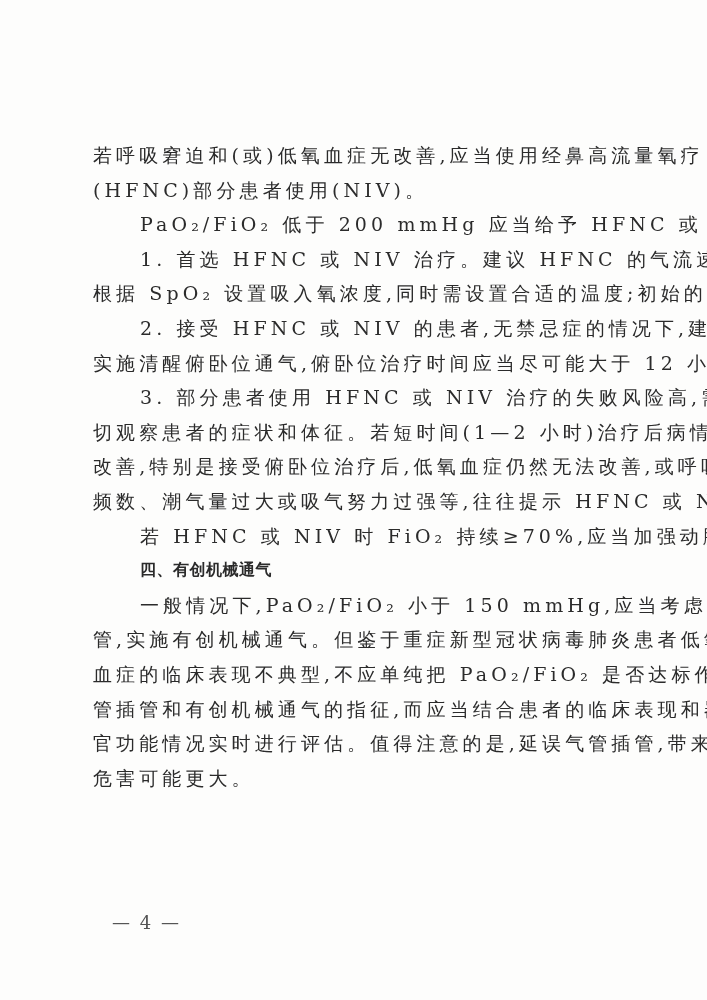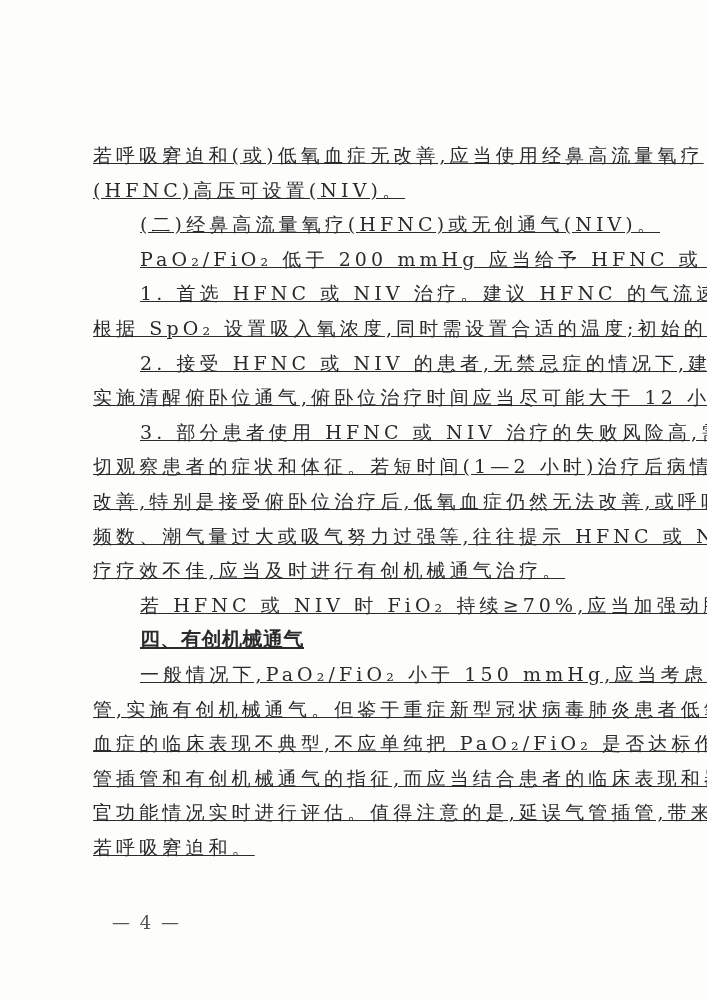--- a/index.html
+++ b/index.html
@@ -22,89 +22,84 @@
       top: 138px;
       width: 522px;
     }
     .line {
       height: 34.6px;
       line-height: 34.6px;
       font-size: 19px;
       letter-spacing: 4.1px;
       white-space: nowrap;
       overflow: visible;
-      text-decoration: underline;
     }
     .indent {
       padding-left: 47px;
     }
     .heading {
       font-family: "DejaVu Sans", "Liberation Sans", sans-serif;
       font-weight: bold;
       letter-spacing: 0.5px;
-      font-size: 20px;
+      font-size: 16px;
     }
     .page-number {
       position: absolute;
       left: 112px;
       top: 912px;
       font-size: 18px;
       color: #555;
       letter-spacing: 2px;
       font-family: "DejaVu Serif", "Liberation Serif", serif;
     }
   </style>
 </head>
 <body>
 
 <div class="page">
 
   <div>
     <div class="line">若呼吸窘迫和(或)低氧血症无改善,应当使用经鼻高流量氧疗</div>
-    <div class="line">(HFNC)高压可设置(NIV)。</div>
+    <div class="line">(HFNC)部分患者使用(NIV)。</div>
   </div>
 
-  <div>
-    <div class="line indent">(二)经鼻高流量氧疗(HFNC)或无创通气(NIV)。</div>
-  </div>
 
   <div>
     <div class="line indent">PaO₂/FiO₂ 低于 200 mmHg 应当给予 HFNC 或 NIV。</div>
   </div>
 
   <div>
     <div class="line indent">1. 首选 HFNC 或 NIV 治疗。建议 HFNC 的气流速 40～60L/分,</div>
     <div class="line">根据 SpO₂ 设置吸入氧浓度,同时需设置合适的温度;初始的 NIV</div>
   </div>
 
   <div>
     <div class="line indent">2. 接受 HFNC 或 NIV 的患者,无禁忌症的情况下,建议同时</div>
     <div class="line">实施清醒俯卧位通气,俯卧位治疗时间应当尽可能大于 12 小时。</div>
   </div>
 
   <div>
     <div class="line indent">3. 部分患者使用 HFNC 或 NIV 治疗的失败风险高,需要密</div>
     <div class="line">切观察患者的症状和体征。若短时间(1—2 小时)治疗后病情无</div>
     <div class="line">改善,特别是接受俯卧位治疗后,低氧血症仍然无法改善,或呼吸</div>
     <div class="line">频数、潮气量过大或吸气努力过强等,往往提示 HFNC 或 NIV 治</div>
-    <div class="line">疗疗效不佳,应当及时进行有创机械通气治疗。</div>
   </div>
 
   <div>
     <div class="line indent">若 HFNC 或 NIV 时 FiO₂ 持续≥70%,应当加强动脉血气的</div>
   </div>
 
   <div>
     <div class="line indent heading">四、有创机械通气</div>
   </div>
 
   <div>
     <div class="line indent">一般情况下,PaO₂/FiO₂ 小于 150 mmHg,应当考虑气管插</div>
     <div class="line">管,实施有创机械通气。但鉴于重症新型冠状病毒肺炎患者低氧</div>
     <div class="line">血症的临床表现不典型,不应单纯把 PaO₂/FiO₂ 是否达标作为气</div>
     <div class="line">管插管和有创机械通气的指征,而应当结合患者的临床表现和器</div>
     <div class="line">官功能情况实时进行评估。值得注意的是,延误气管插管,带来的</div>
-    <div class="line">若呼吸窘迫和。</div>
+    <div class="line">危害可能更大。</div>
   </div>
 
 </div>
 
 <div class="page-number">— 4 —</div>
 
 </body></html>

